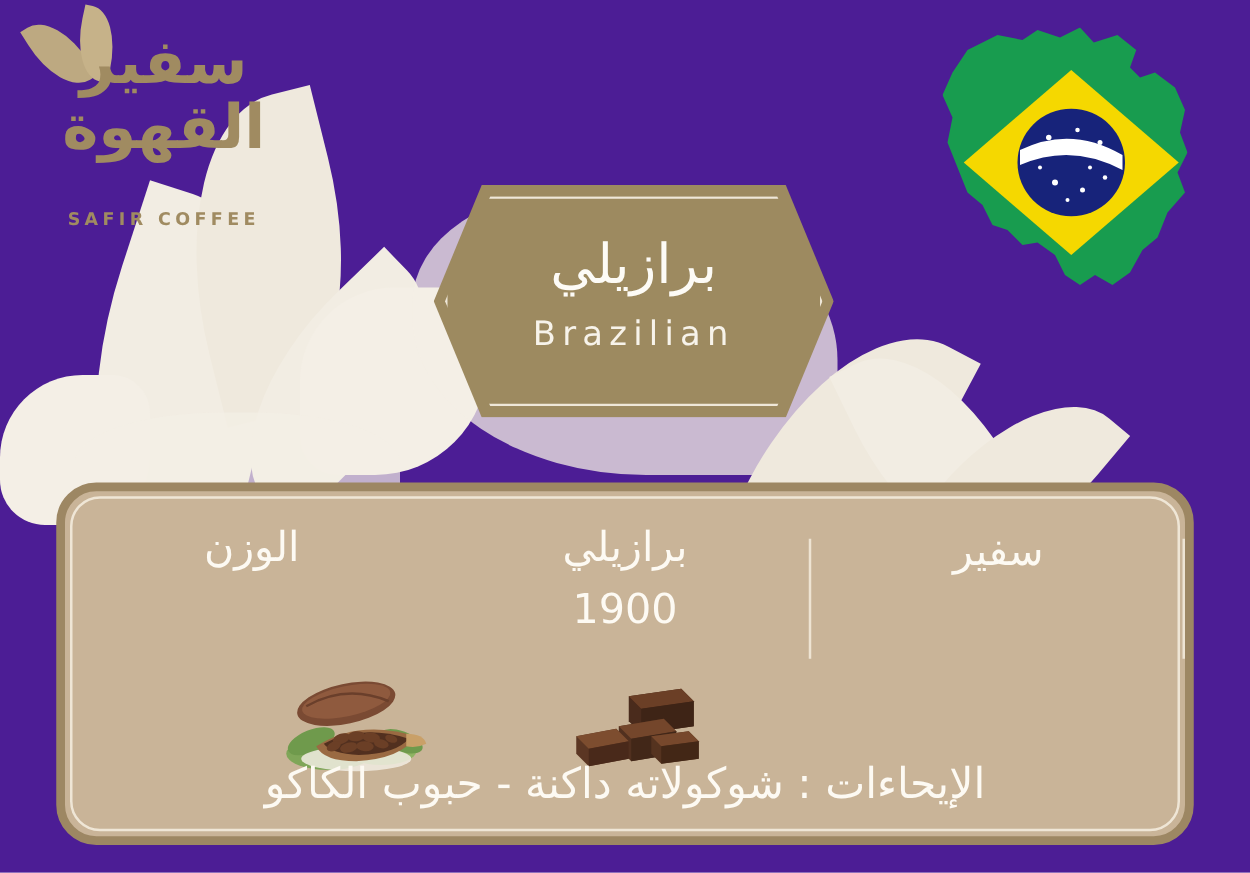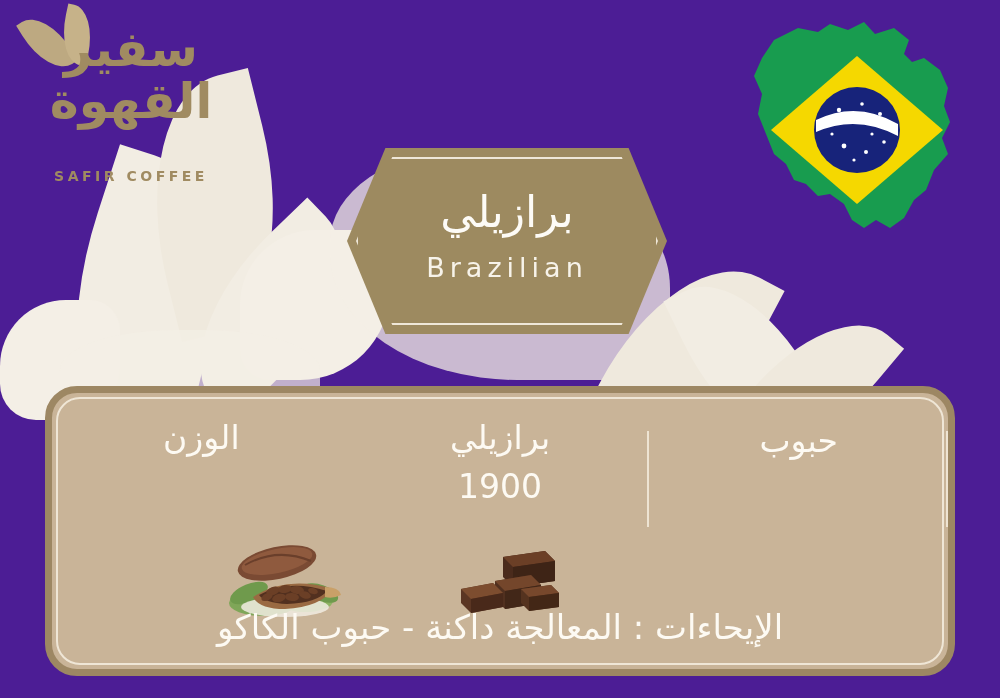--- a/index.html
+++ b/index.html
@@ -206,21 +206,21 @@
 
     <div class="specs">
       <div class="spec">
         <div class="label">الوزن</div>
       </div>
       <div class="spec">
         <div class="label">برازيلي</div>
         <div class="value">1900</div>
       </div>
       <div class="spec">
-        <div class="value">حبوب</div>
+        <div class="value">سفير</div>
       </div>
     </div>
 
     <div class="notes-icons">
 
       <div id="icon-cacao">
         <svg viewBox="0 0 120 80" width="120" height="80" aria-hidden="true">
           <ellipse cx="38" cy="62" rx="34" ry="13" fill="#7fa658"></ellipse>
           <ellipse cx="80" cy="60" rx="28" ry="11" fill="#8fb463"></ellipse>
           <ellipse cx="24" cy="52" rx="20" ry="9" fill="#6f9a4c" transform="rotate(-22 24 52)"></ellipse>
@@ -265,16 +265,16 @@
           </g>
           <g>
             <path d="M64 44 L94 40 L102 48 L102 62 L72 66 L64 58 Z" fill="#55331f"></path>
             <path d="M64 44 L94 40 L102 48 L72 52 Z" fill="#77482c"></path>
             <path d="M72 52 L102 48 L102 62 L72 66 Z" fill="#432716"></path>
           </g>
         </svg>
       </div>
     </div>
 
-    <div id="notes-line">الإيحاءات : المعالجة داكنة - حبوب الكاكو</div>
+    <div id="notes-line">الإيحاءات : شوكولاته داكنة - حبوب الكاكو</div>
   </div>
 
 </div>
 
 </body></html>

